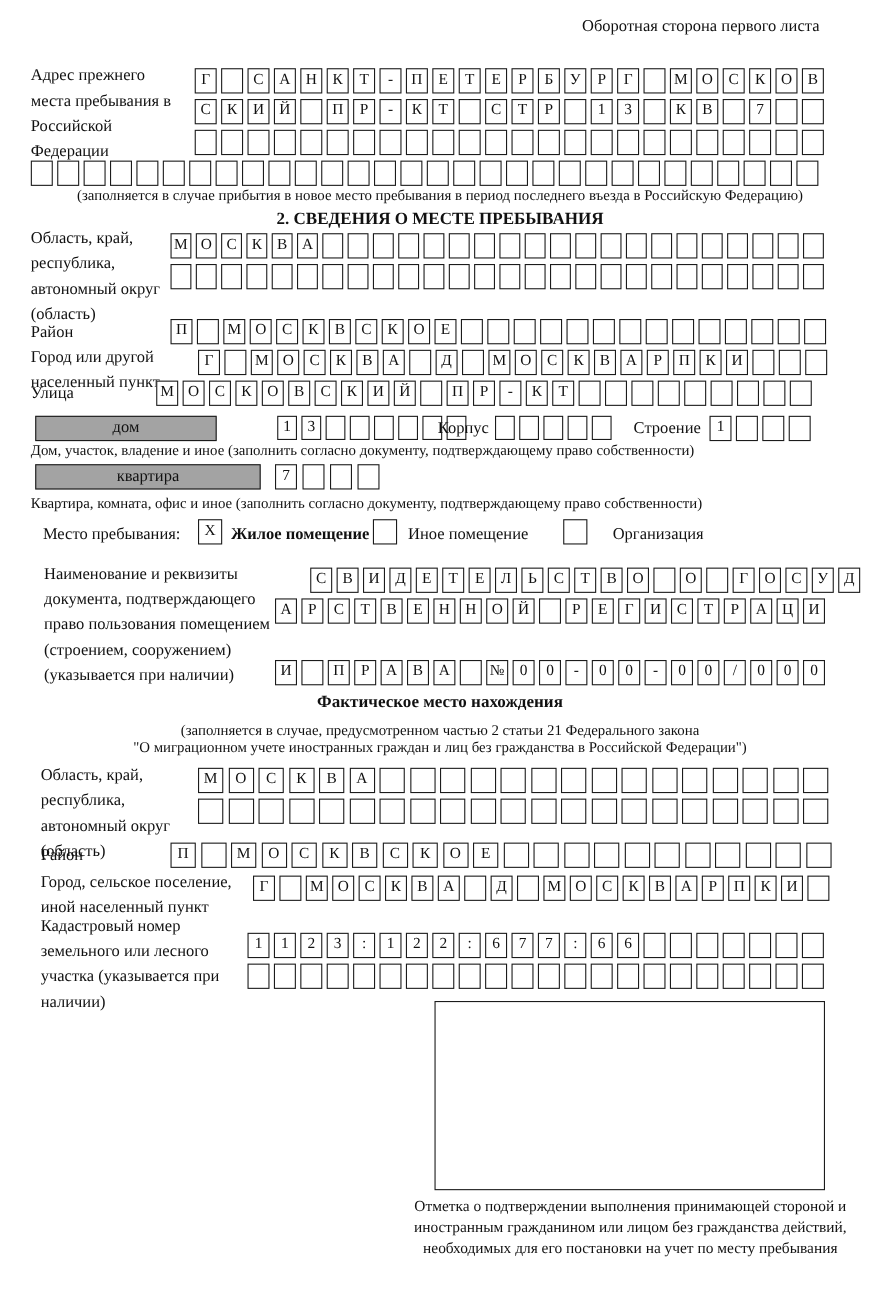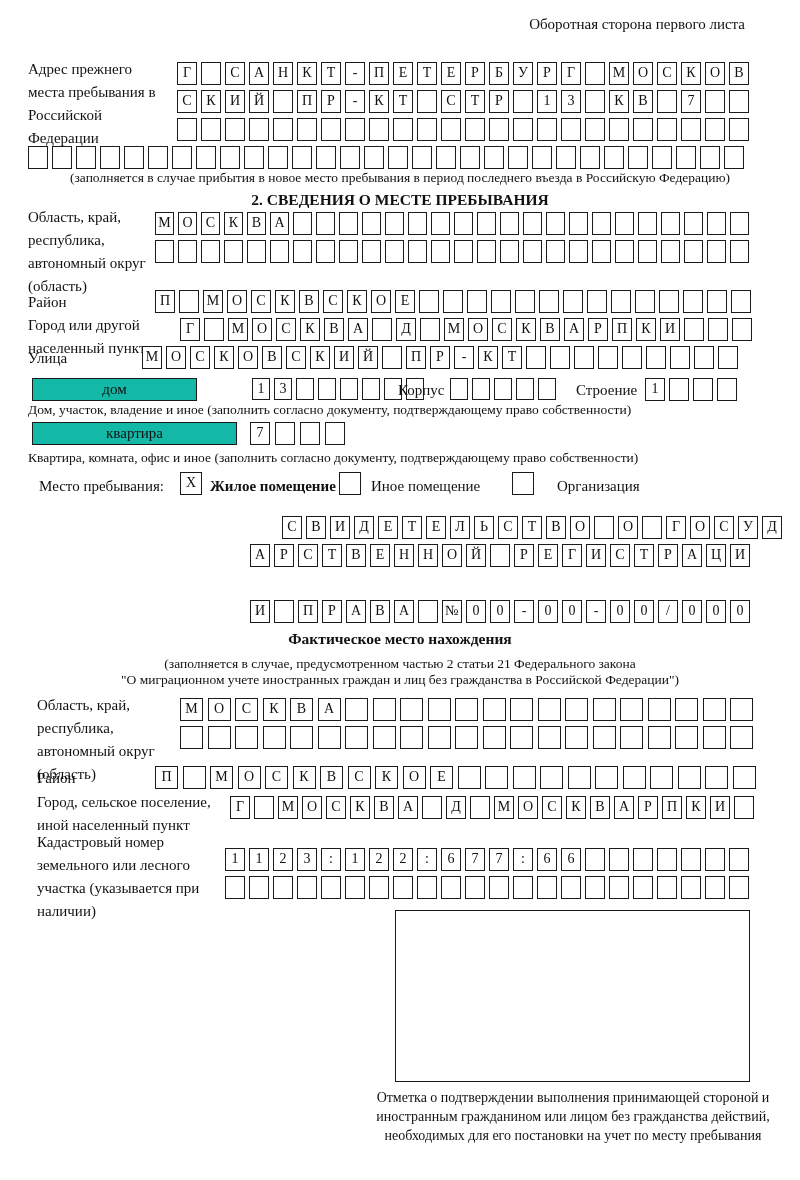--- a/index.html
+++ b/index.html
@@ -19,21 +19,21 @@
     border:1.6px solid #1b1b1b;margin-right:4px;text-align:center;
     font-size:14px;line-height:20px;vertical-align:top;background:#fff;
   }
   .c19 .cell{width:19px;margin-right:4px;}
   .c18 .cell{width:18px;height:22px;margin-right:4px;}
   .c23 .cell{width:23px;margin-right:4.5px;}
   .p25 .cell{width:20px;margin-right:5px;}
   
   .wbox{
     box-sizing:border-box;border:1.6px solid #1b1b1b;height:23px;
-    text-align:center;font-size:15px;line-height:20px;background:#14b8a6;
+    text-align:center;font-size:15px;line-height:20px;background:#a3a3a3;
   }
   
   .chk{
     box-sizing:border-box;width:22px;height:23px;border:1.6px solid #1b1b1b;
     text-align:center;font-size:14px;line-height:20px;background:#fff;
   }
   
   #mark-box{box-sizing:border-box;border:1.7px solid #1b1b1b;background:#fff;}
 
   #hdr{right:55px;top:16px;font-size:15px;}
@@ -133,20 +133,21 @@
   <div id="flat-note" class="abs note">Квартира, комната, офис и иное (заполнить согласно документу, подтверждающему право собственности)</div>
 
   <div id="stay-lbl" class="abs lbl">Место пребывания:</div>
   <div id="stay-box1" class="abs chk">X</div>
   <div id="stay-lbl1" class="abs lbl">Жилое помещение</div>
   <div id="stay-box2" class="abs chk"></div>
   <div id="stay-lbl2" class="abs lbl">Иное помещение</div>
   <div id="stay-box3" class="abs chk"></div>
   <div id="stay-lbl3" class="abs lbl">Организация</div>
 
+  <div id="doc-lbl" class="abs lbl">Наименование и реквизиты документа, подтверждающего право пользования помещением (строением, сооружением) (указывается при наличии)</div>
   <div id="doc-r1" class="abs cellrow"><span class="cell">С</span><span class="cell">В</span><span class="cell">И</span><span class="cell">Д</span><span class="cell">Е</span><span class="cell">Т</span><span class="cell">Е</span><span class="cell">Л</span><span class="cell">Ь</span><span class="cell">С</span><span class="cell">Т</span><span class="cell">В</span><span class="cell">О</span><span class="cell"></span><span class="cell">О</span><span class="cell"></span><span class="cell">Г</span><span class="cell">О</span><span class="cell">С</span><span class="cell">У</span><span class="cell">Д</span></div>
   <div id="doc-r2" class="abs cellrow"><span class="cell">А</span><span class="cell">Р</span><span class="cell">С</span><span class="cell">Т</span><span class="cell">В</span><span class="cell">Е</span><span class="cell">Н</span><span class="cell">Н</span><span class="cell">О</span><span class="cell">Й</span><span class="cell"></span><span class="cell">Р</span><span class="cell">Е</span><span class="cell">Г</span><span class="cell">И</span><span class="cell">С</span><span class="cell">Т</span><span class="cell">Р</span><span class="cell">А</span><span class="cell">Ц</span><span class="cell">И</span></div>
   <div id="doc-r3" class="abs cellrow"><span class="cell">И</span><span class="cell"></span><span class="cell">П</span><span class="cell">Р</span><span class="cell">А</span><span class="cell">В</span><span class="cell">А</span><span class="cell"></span><span class="cell">№</span><span class="cell">0</span><span class="cell">0</span><span class="cell">-</span><span class="cell">0</span><span class="cell">0</span><span class="cell">-</span><span class="cell">0</span><span class="cell">0</span><span class="cell">/</span><span class="cell">0</span><span class="cell">0</span><span class="cell">0</span></div>
 
   <div id="fact-title" class="abs ttl ctr">Фактическое место нахождения</div>
   <div id="fact-note1" class="abs note ctr">(заполняется в случае, предусмотренном частью 2 статьи 21 Федерального закона</div>
   <div id="fact-note2" class="abs note ctr">"О миграционном учете иностранных граждан и лиц без гражданства в Российской Федерации")</div>
 
   <div id="fact-region-lbl" class="abs lbl">Область, край, республика, автономный округ (область)</div>
   <div id="fact-region-r1" class="abs cellrow c23"><span class="cell">М</span><span class="cell">О</span><span class="cell">С</span><span class="cell">К</span><span class="cell">В</span><span class="cell">А</span><span class="cell"></span><span class="cell"></span><span class="cell"></span><span class="cell"></span><span class="cell"></span><span class="cell"></span><span class="cell"></span><span class="cell"></span><span class="cell"></span><span class="cell"></span><span class="cell"></span><span class="cell"></span><span class="cell"></span><span class="cell"></span><span class="cell"></span></div>

